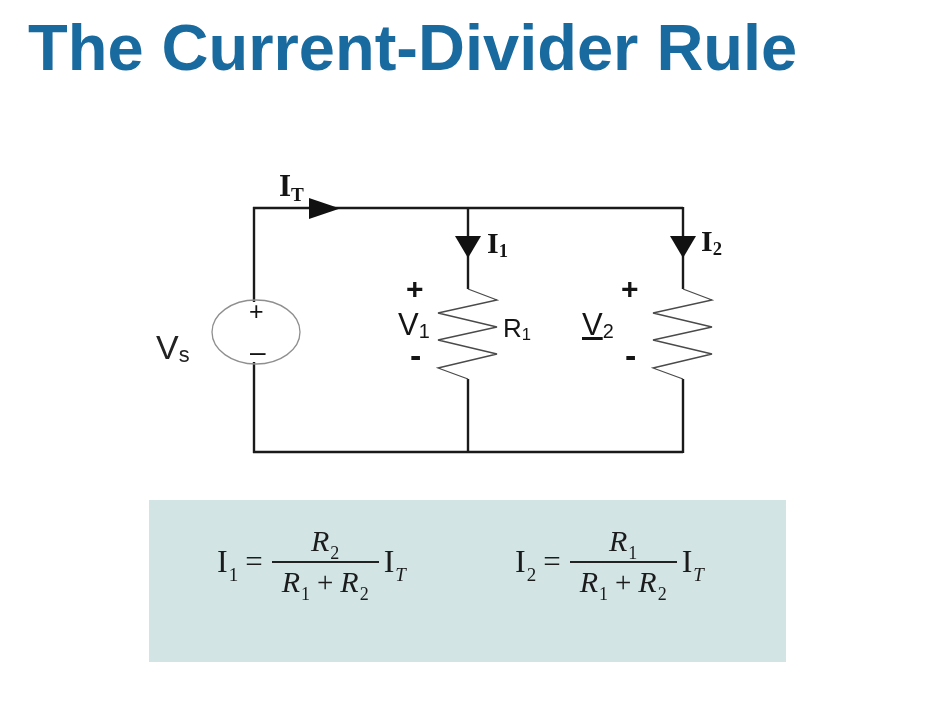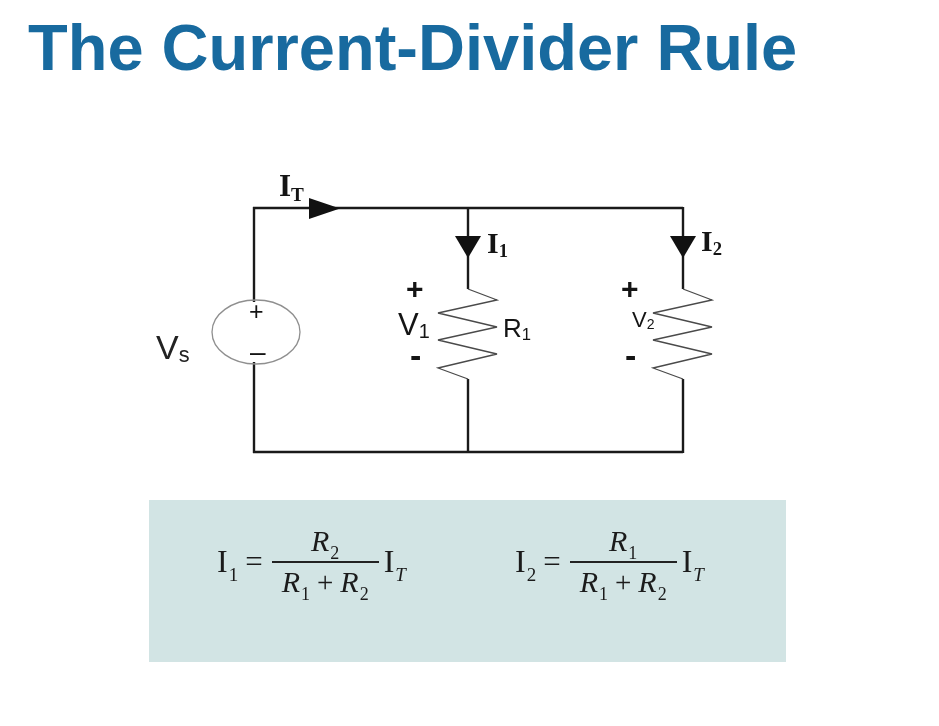--- a/index.html
+++ b/index.html
@@ -18,21 +18,21 @@
   .sans  { font-family:"Liberation Sans", sans-serif; }
   .serifb{ font-family:"Liberation Serif", serif; font-weight:bold; }
   .csub      { font-size:0.64em; vertical-align:-0.16em; letter-spacing:0; }
   .csub-serif{ font-size:0.62em; vertical-align:-0.24em; }
   .lbl-it { left:279px; top:170px; font-size:31px; }
   .lbl-i1 { left:487px; top:228px; font-size:30px; }
   .lbl-i2 { left:701px; top:226px; font-size:30px; }
   .lbl-vs { left:156px; top:330px; font-size:34px; color:#222; }
   .lbl-v1 { left:398px; top:309px; font-size:31px; }
   .lbl-r1 { left:503px; top:315px; font-size:26px; }
-  .lbl-v2 { left:632px; top:309px; font-size:22px; }
+  .lbl-v2 { left:582px; top:309px; font-size:31px;text-decoration:underline; }
   .sign-plus  { font-size:30px; font-weight:bold; }
   .sign-minus { font-size:34px; font-weight:bold; }
   .p-v1 { left:406px; top:274px; }
   .m-v1 { left:410px; top:338px; }
   .p-v2 { left:621px; top:274px; }
   .m-v2 { left:625px; top:338px; }
   .src-plus  { left:249px; top:299px; font-size:25px; font-weight:normal; }
   .src-minus { left:250px; top:338px; font-size:28px; font-weight:normal; }
   .formula-box {
     position:absolute; left:149px; top:500px; width:637px; height:162px;

